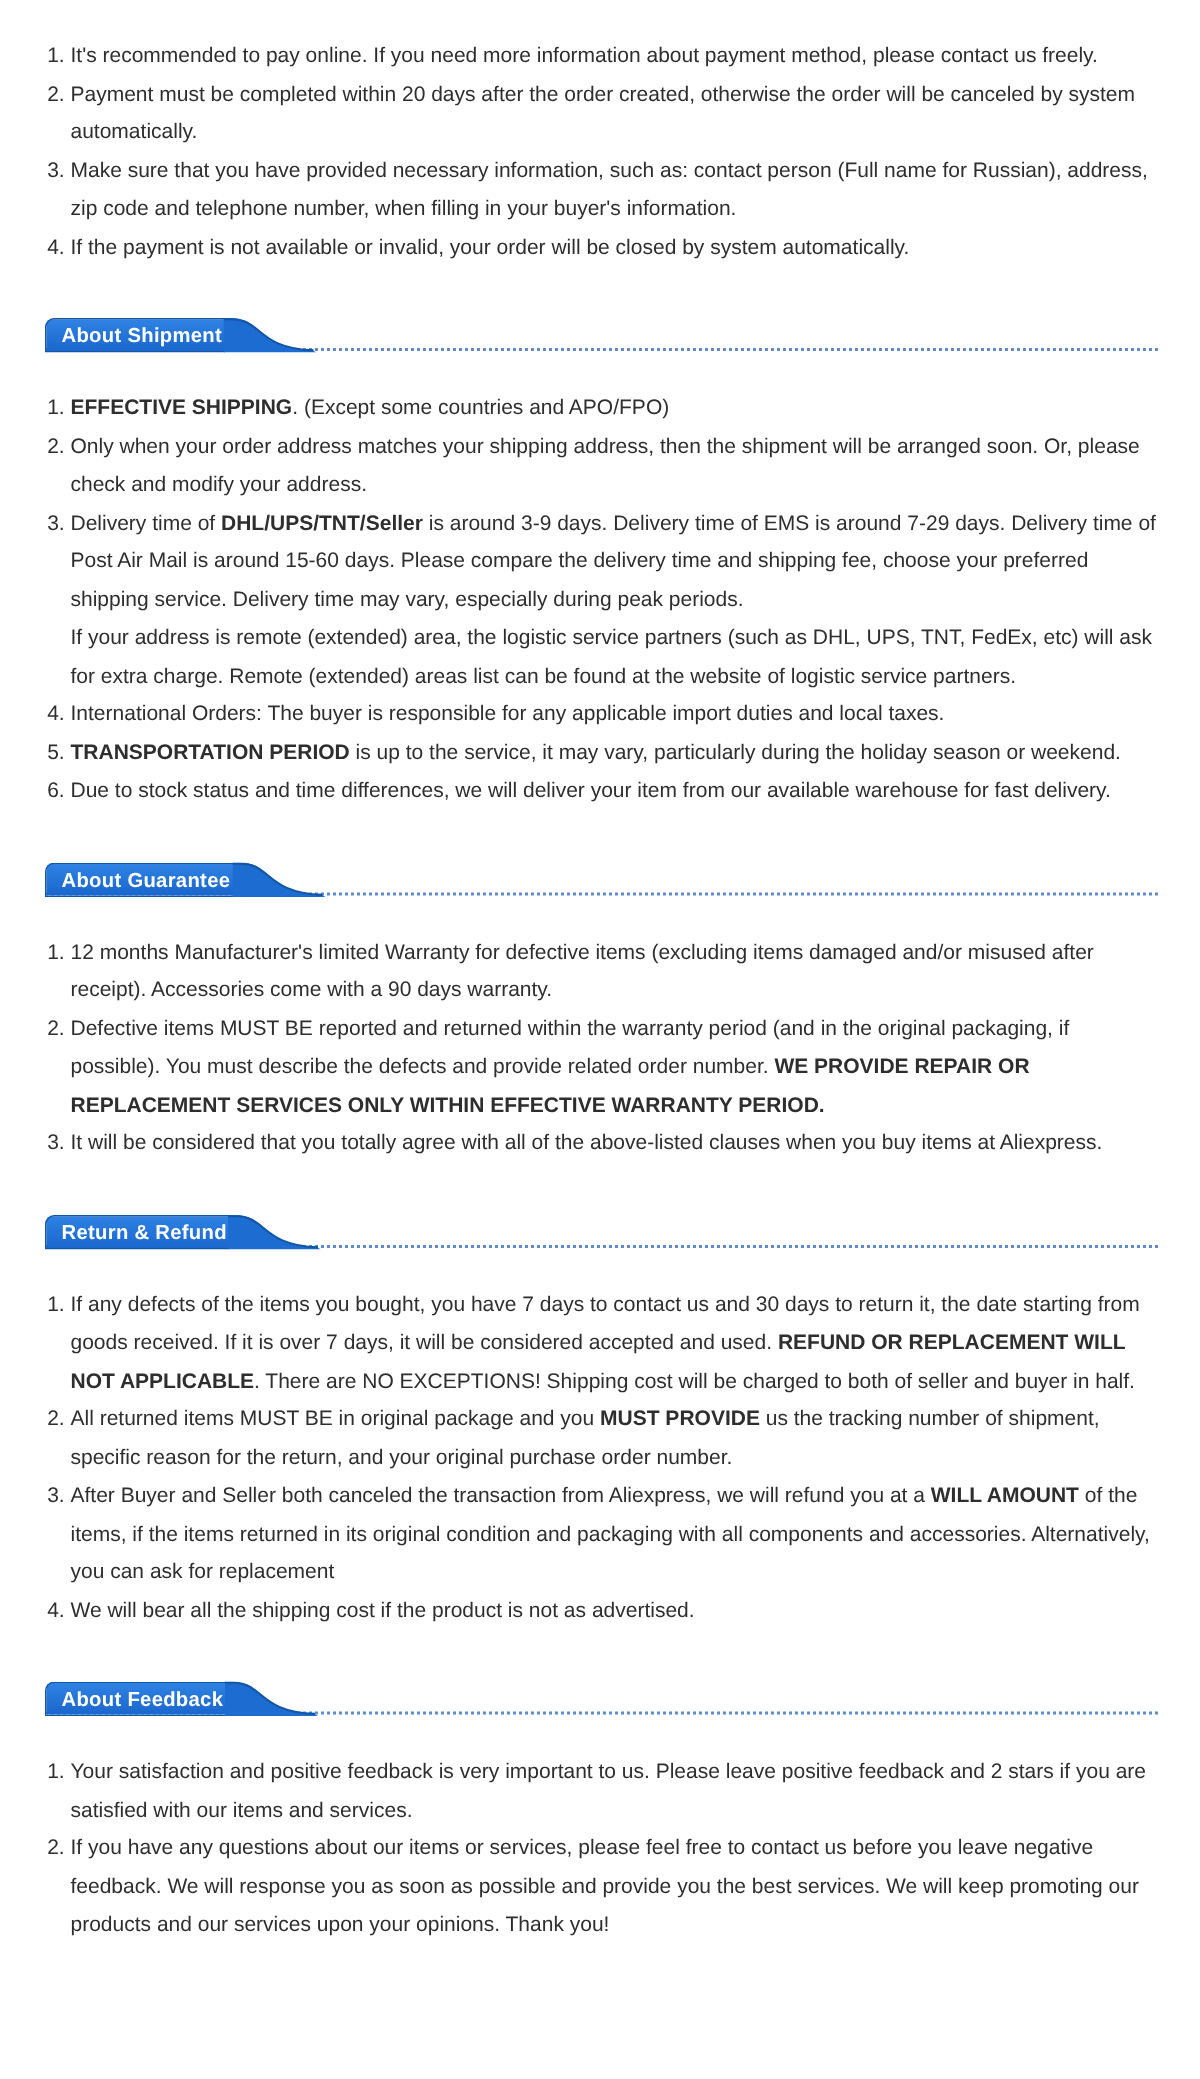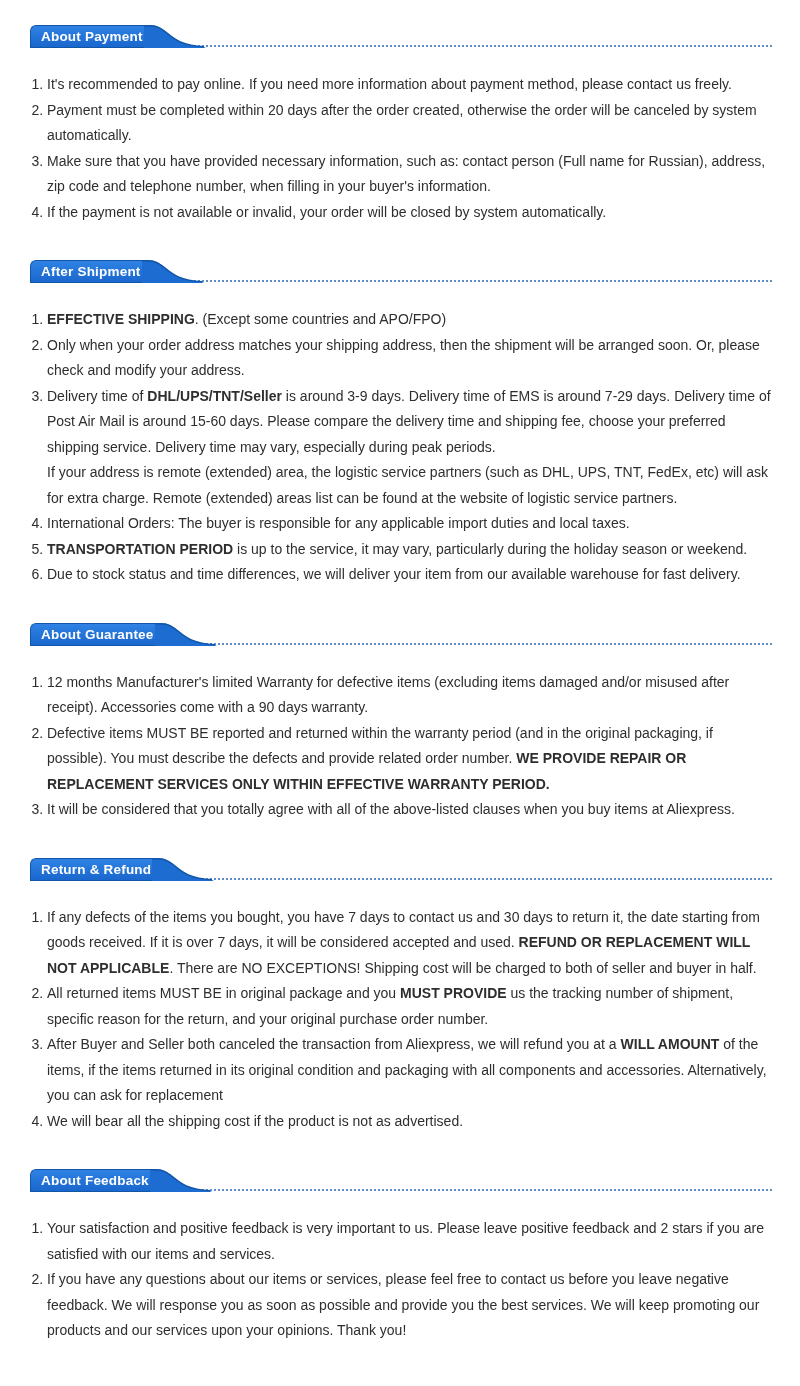--- a/index.html
+++ b/index.html
@@ -53,43 +53,33 @@
   }
   .items li span { white-space: pre-wrap; }
   .b { font-weight: bold; }
 </style>
 </head>
 <body>
 
 <div class="page">
 
   <section class="sec">
-    <div class="ribbon-row">
-      <div class="dotline"></div>
-      <div class="ribbon">
-        <span class="ribbon-label">About Payment</span>
-        <svg class="swoosh" viewBox="0 0 62 23" xmlns="http://www.w3.org/2000/svg" aria-hidden="true">
-            <path d="M0 0 L5 0 C 26 0, 22 20, 59 21.4 L62 23 L0 23 Z" fill="#1d6cd1"></path>
-            <path d="M0 0.8 L5 0.8 C 26 0.8, 22 20.2, 60 21.6" fill="none" stroke="#1256a8" stroke-width="1.4"></path>
-          </svg>
-      </div>
-    </div>
     <ol class="items">
         <li><span>It's recommended to pay online. If you need more information about payment method, please contact us freely.</span></li>
         <li><span>Payment must be completed within 20 days after the order created, otherwise the order will be canceled by system automatically.</span></li>
         <li><span>Make sure that you have provided necessary information, such as: contact person (Full name for Russian), address, zip code and telephone number, when filling in your buyer's information.</span></li>
         <li><span>If the payment is not available or invalid, your order will be closed by system automatically.</span></li>
       </ol>
   </section>
 
   <section class="sec">
     <div class="ribbon-row">
       <div class="dotline"></div>
       <div class="ribbon">
-        <span class="ribbon-label">After Shipment</span>
+        <span class="ribbon-label">About Shipment</span>
         <svg class="swoosh" viewBox="0 0 62 23" xmlns="http://www.w3.org/2000/svg" aria-hidden="true">
             <path d="M0 0 L5 0 C 26 0, 22 20, 59 21.4 L62 23 L0 23 Z" fill="#1d6cd1"></path>
             <path d="M0 0.8 L5 0.8 C 26 0.8, 22 20.2, 60 21.6" fill="none" stroke="#1256a8" stroke-width="1.4"></path>
           </svg>
       </div>
     </div>
     <ol class="items">
         <li><span class="b">EFFECTIVE SHIPPING</span><span>. (Except some countries and APO/FPO)</span></li>
         <li><span>Only when your order address matches your shipping address, then the shipment will be arranged soon. Or, please check and modify your address.</span></li>
         <li><span>Delivery time of </span><span class="b">DHL/UPS/TNT/Seller</span><span> is around 3-9 days. Delivery time of EMS is around 7-29 days. Delivery time of Post Air Mail is around 15-60 days. Please compare the delivery time and shipping fee, choose your preferred shipping service. Delivery time may vary, especially during peak periods.

